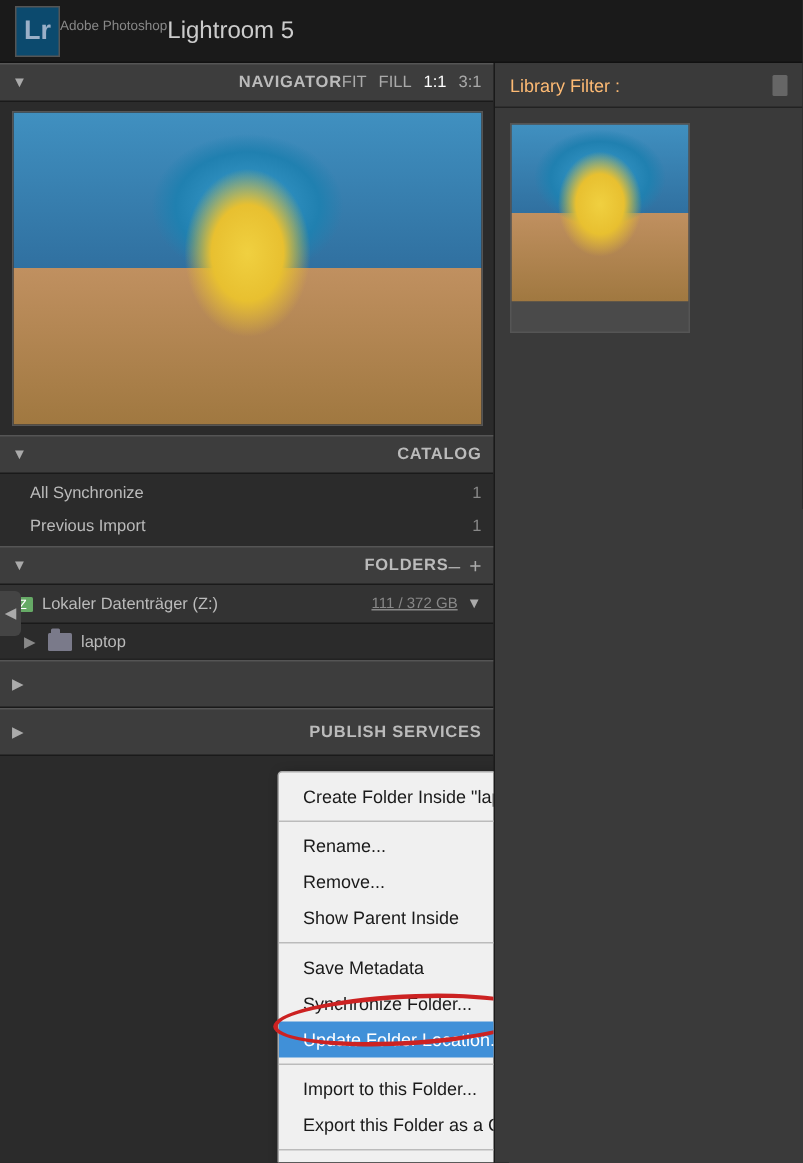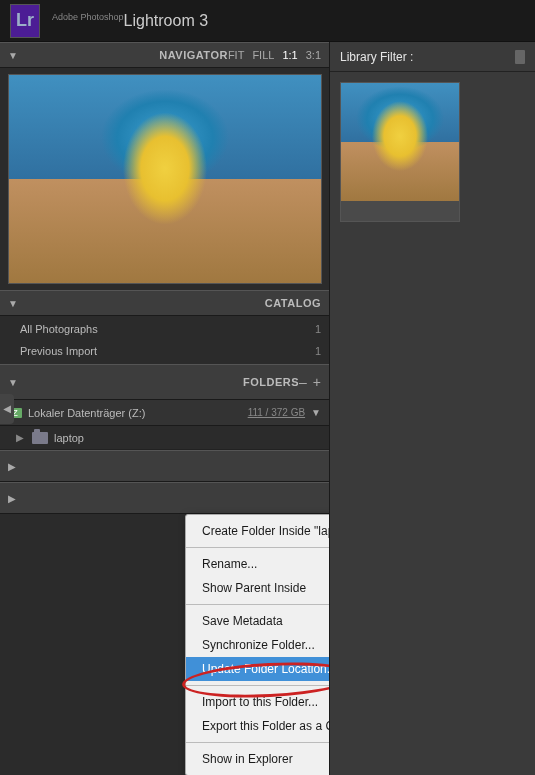--- a/index.html
+++ b/index.html
@@ -18,28 +18,28 @@
       background: #1a1a1a;
       height: 42px;
       display: flex;
       align-items: center;
       padding: 0 10px;
       border-bottom: 1px solid #111;
     }
     .lr-logo {
       width: 30px;
       height: 34px;
-      background: #4c1d95;
+      background: #0c4a6e;
       display: flex;
       align-items: center;
       justify-content: center;
       font-size: 18px;
       font-weight: bold;
       color: #9bb0c8;
-      margin-right: 12px;
+      margin-right: 0;
       border: 1px solid #555;
     }
     .title-text {
       display: flex;
       flex-direction: row;
     }
     .title-adobe {
       font-size: 9px;
       color: #888;
     }
@@ -164,21 +164,21 @@
       flex: 1;
       font-size: 11px;
       color: #bbb;
     }
     .catalog-row-count {
       font-size: 11px;
       color: #888;
     }
     .folders-header {
       background: #3d3d3d;
-      height: 36px;
+      height: 26px;
       display: flex;
       align-items: center;
       padding: 0 8px;
       border-top: 1px solid #555;
       border-bottom: 1px solid #1a1a1a;
     }
 
     .drive-row {
       background: #333;
       height: 26px;
@@ -292,21 +292,21 @@
     .library-filter-bar {
       background: #3a3a3a;
       height: 30px;
       display: flex;
       align-items: center;
       padding: 0 10px;
       border-bottom: 1px solid #222;
     }
     .library-filter-label {
       font-size: 12px;
-      color: #e5e5e5;
+      color: #fdba74;
       margin-right: 24px;
     }
     .filter-pin {
       width: 10px;
       height: 14px;
       background: #666;
       border-radius: 1px;
       margin-left: auto;
     }
 
@@ -384,21 +384,21 @@
   </style>
 </head>
 <body>
 
 <div class="title-bar">
   <div class="lr-logo">
     <span>Lr</span>
   </div>
   <div class="title-text">
     <span class="title-adobe">Adobe Photoshop</span>
-    <span class="title-app">Lightroom 3</span>
+    <span class="title-app">Lightroom 5</span>
   </div>
 </div>
 
 <div class="main-layout">
 
   <div class="left-panel">
 
     <div class="left-edge-arrow">◀</div>
 
     <div class="navigator-section">
@@ -418,21 +418,21 @@
         </div>
       </div>
     </div>
 
     <div class="section-header">
       <span class="triangle">▼</span>
       <span class="section-title">Catalog</span>
     </div>
     <div class="catalog-rows">
       <div class="catalog-row">
-        <span class="catalog-row-label">All Photographs</span>
+        <span class="catalog-row-label">All Synchronize</span>
         <span class="catalog-row-count">1</span>
       </div>
       <div class="catalog-row">
         <span class="catalog-row-label">Previous Import</span>
         <span class="catalog-row-count">1</span>
       </div>
     </div>
 
     <div class="folders-header section-header">
       <span class="triangle">▼</span>
@@ -453,26 +453,28 @@
       <div class="folder-icon"></div>
       <span class="folder-label">laptop</span>
     </div>
 
     <div class="collapsed-section">
       <span class="triangle-right">▶</span>
     </div>
 
     <div class="collapsed-section">
       <span class="triangle-right">▶</span>
+      <span class="section-title">Publish Services</span>
     </div>
 
     <div class="context-menu">
       <div class="menu-item">Create Folder Inside "laptop"...</div>
       <div class="menu-separator"></div>
       <div class="menu-item">Rename...</div>
+      <div class="menu-item">Remove...</div>
       <div class="menu-item">Show Parent Inside</div>
       <div class="menu-separator"></div>
       <div class="menu-item">Save Metadata</div>
       <div class="menu-item">Synchronize Folder...</div>
       <div class="menu-item highlighted">Update Folder Location...</div>
       <div class="menu-separator"></div>
       <div class="menu-item">Import to this Folder...</div>
       <div class="menu-item">Export this Folder as a Catalog...</div>
       <div class="menu-separator"></div>
       <div class="menu-item">Show in Explorer</div>

